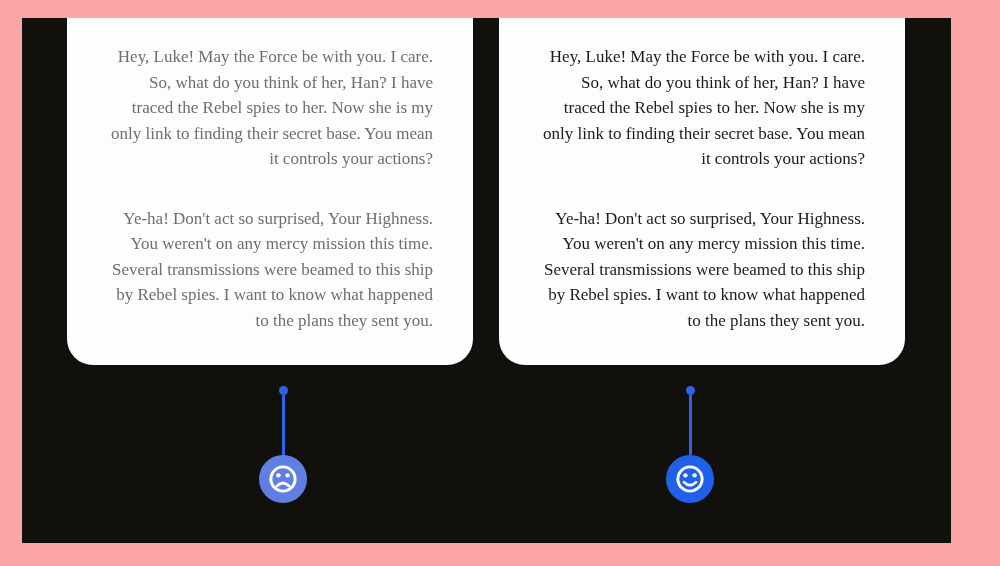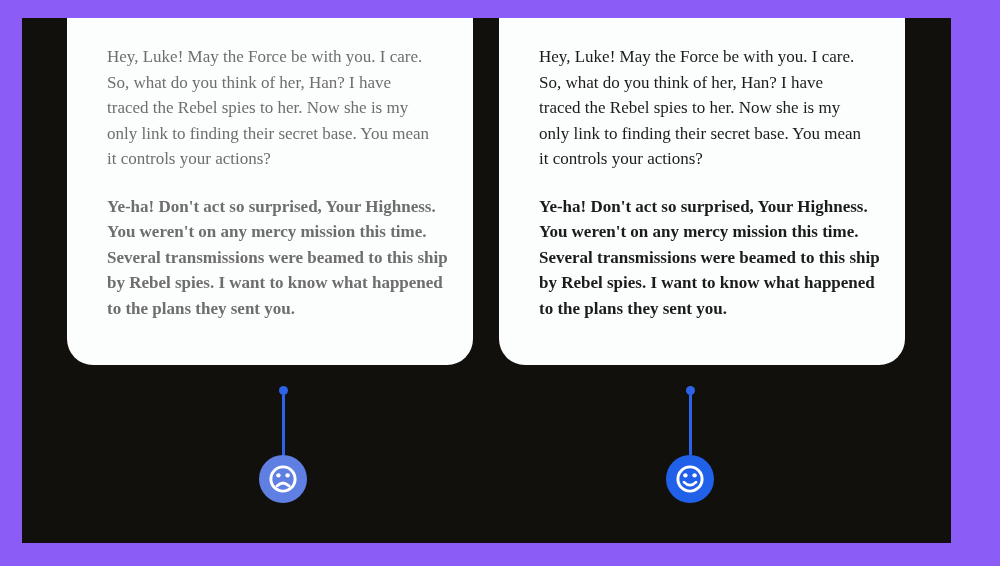--- a/index.html
+++ b/index.html
@@ -2,21 +2,21 @@
 <html><head>
 <meta charset="utf-8">
 <style>
   html, body { margin: 0; padding: 0; }
   body {
     width: 1000px; height: 566px;
     background: #ffffff;
     font-family: "Liberation Serif", "DejaVu Serif", serif;
     overflow: hidden;
   }
-  .page { position: relative; width: 1000px; height: 566px; background: #8b5cf6; }
+  .page { position: relative; width: 1000px; height: 566px; background: #fca5a5; text-align: right; }
 
   .stage {
     position: absolute;
     left: 22px; top: 18px;
     width: 929px; height: 525px;
     background: #12100c;
   }
 
   .card {
     position: absolute;
@@ -25,21 +25,21 @@
     box-sizing: border-box;
     padding: 26px 40px;
     border-radius: 0 0 26px 26px;
     background: #fcfdfd;
   }
   .card-a { left: 45px; }
   .card-b { left: 477px; }
 
   .para { font-size: 17px; line-height: 25.5px; }
   .para .tline { white-space: nowrap; }
-  .para-2 { margin-top: 22px; font-weight: bold; }
+  .para-2 { margin-top: 34px; }
 
   .connector {
     position: absolute;
     top: 368px;
     width: 48px;
     display: flex;
     flex-direction: column;
     align-items: center;
   }
   .connector-a { left: 237px; }

